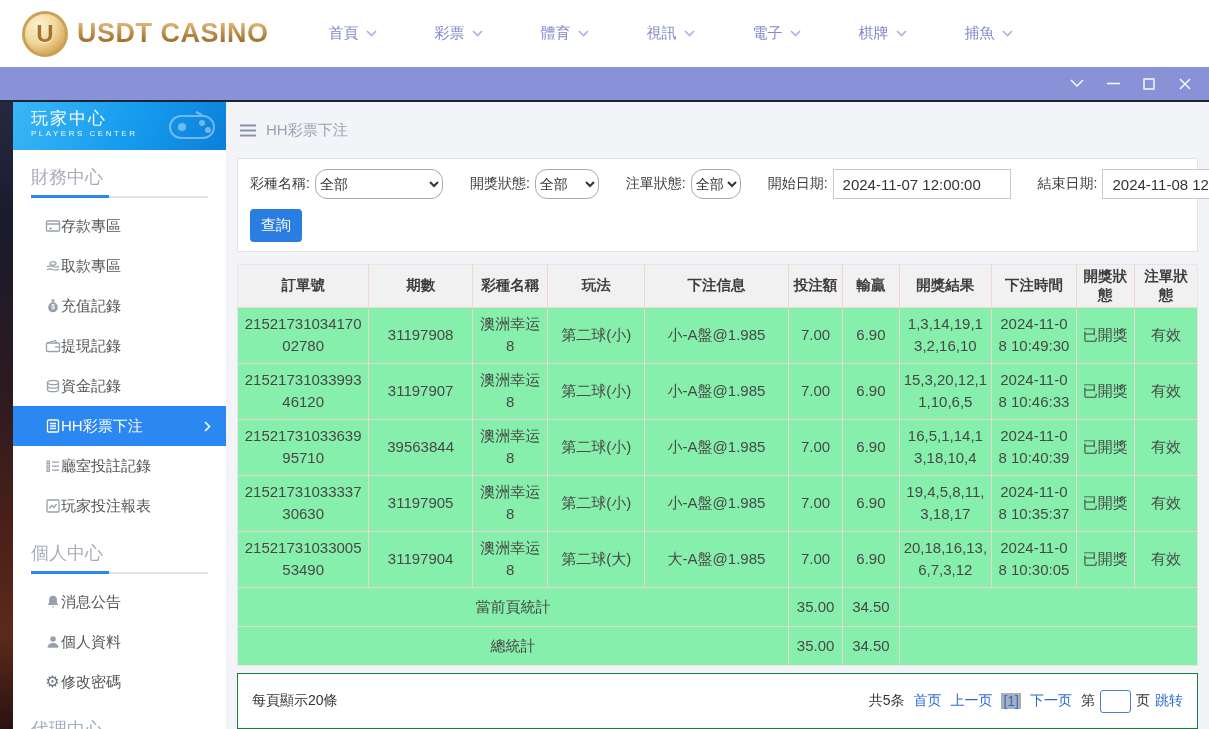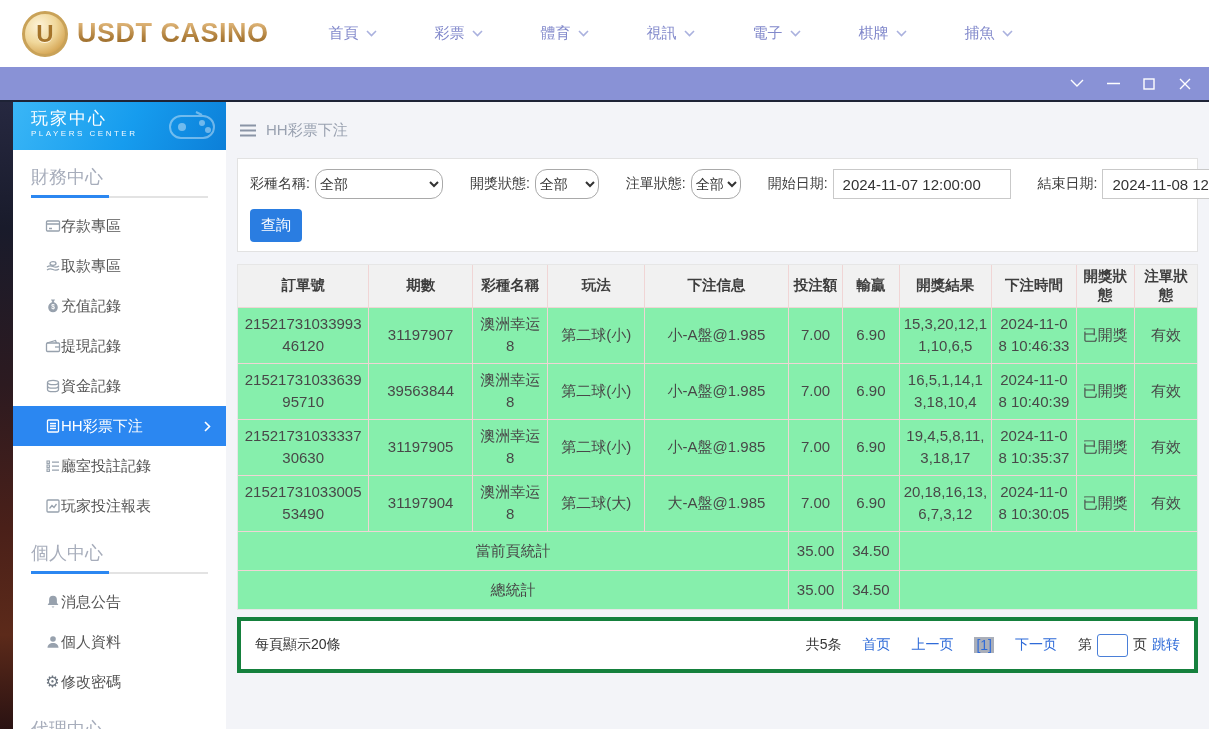--- a/index.html
+++ b/index.html
@@ -64,23 +64,23 @@
   .query-btn { margin-top:10px; width:52px; height:33px; background:#2a7de1; color:#fff; border:none; border-radius:4px; font-size:15px; cursor:pointer; }
 
   .table-card { margin:12px 11px 0; background:#86efac; border:1px solid #e6e6e6; }
   table { width:100%; border-collapse:collapse; border-style:hidden; table-layout:fixed; }
   th { background:#f1f1f1; font-weight:bold; font-size:14.5px; color:#3d3d3d; height:42px;
     border:1px solid #f0d5d5; padding:0 2px; }
   td { font-size:15px; color:#484848; text-align:center; border:1px solid #f0d5d5;
     height:56px; padding:2px 4px; word-break:break-all; line-height:1.45; }
   .sum-row td { height:39px; }
 
-  .footer-card { margin:7px 11px 0; background:#fff; border:4px solid #15803d; height:56px;
+  .footer-card { margin:7px 11px 0; background:#fff; border:1px solid #15803d; height:56px;
     display:flex; align-items:center; justify-content:space-between; padding:0 14px; font-size:14px; color:#333; }
-  .pagination { display:flex; align-items:center; gap:21px; }
+  .pagination { display:flex; align-items:center; gap:9px; }
   .pg-link { color:#2f6bd8; cursor:pointer; }
   .pg-current { color:#2f6bd8; background:#a9aeb9; padding:0 2px; }
   .pg-jump { display:flex; align-items:center; gap:5px; }
   .pg-input { width:31px; height:23px; border:1px solid #4a7fd8; border-radius:3px; }
 </style>
 </head>
 <body>
 
 <header class="topnav">
   <div class="logo">
@@ -351,20 +351,33 @@
             <th>下注信息</th>
             <th>投注額</th>
             <th>輸贏</th>
             <th>開獎結果</th>
             <th>下注時間</th>
             <th>開獎狀態</th>
             <th>注單狀態</th>
           </tr>
         </thead>
         <tbody>
+            <tr>
+              <td>2152173103417002780</td>
+              <td>31197908</td>
+              <td>澳洲幸运8</td>
+              <td>第二球(小)</td>
+              <td>小-A盤@1.985</td>
+              <td>7.00</td>
+              <td>6.90</td>
+              <td>1,3,14,19,13,2,16,10</td>
+              <td>2024-11-08 10:49:30</td>
+              <td>已開獎</td>
+              <td>有效</td>
+            </tr>
             <tr>
               <td>2152173103399346120</td>
               <td>31197907</td>
               <td>澳洲幸运8</td>
               <td>第二球(小)</td>
               <td>小-A盤@1.985</td>
               <td>7.00</td>
               <td>6.90</td>
               <td>15,3,20,12,11,10,6,5</td>
               <td>2024-11-08 10:46:33</td>

